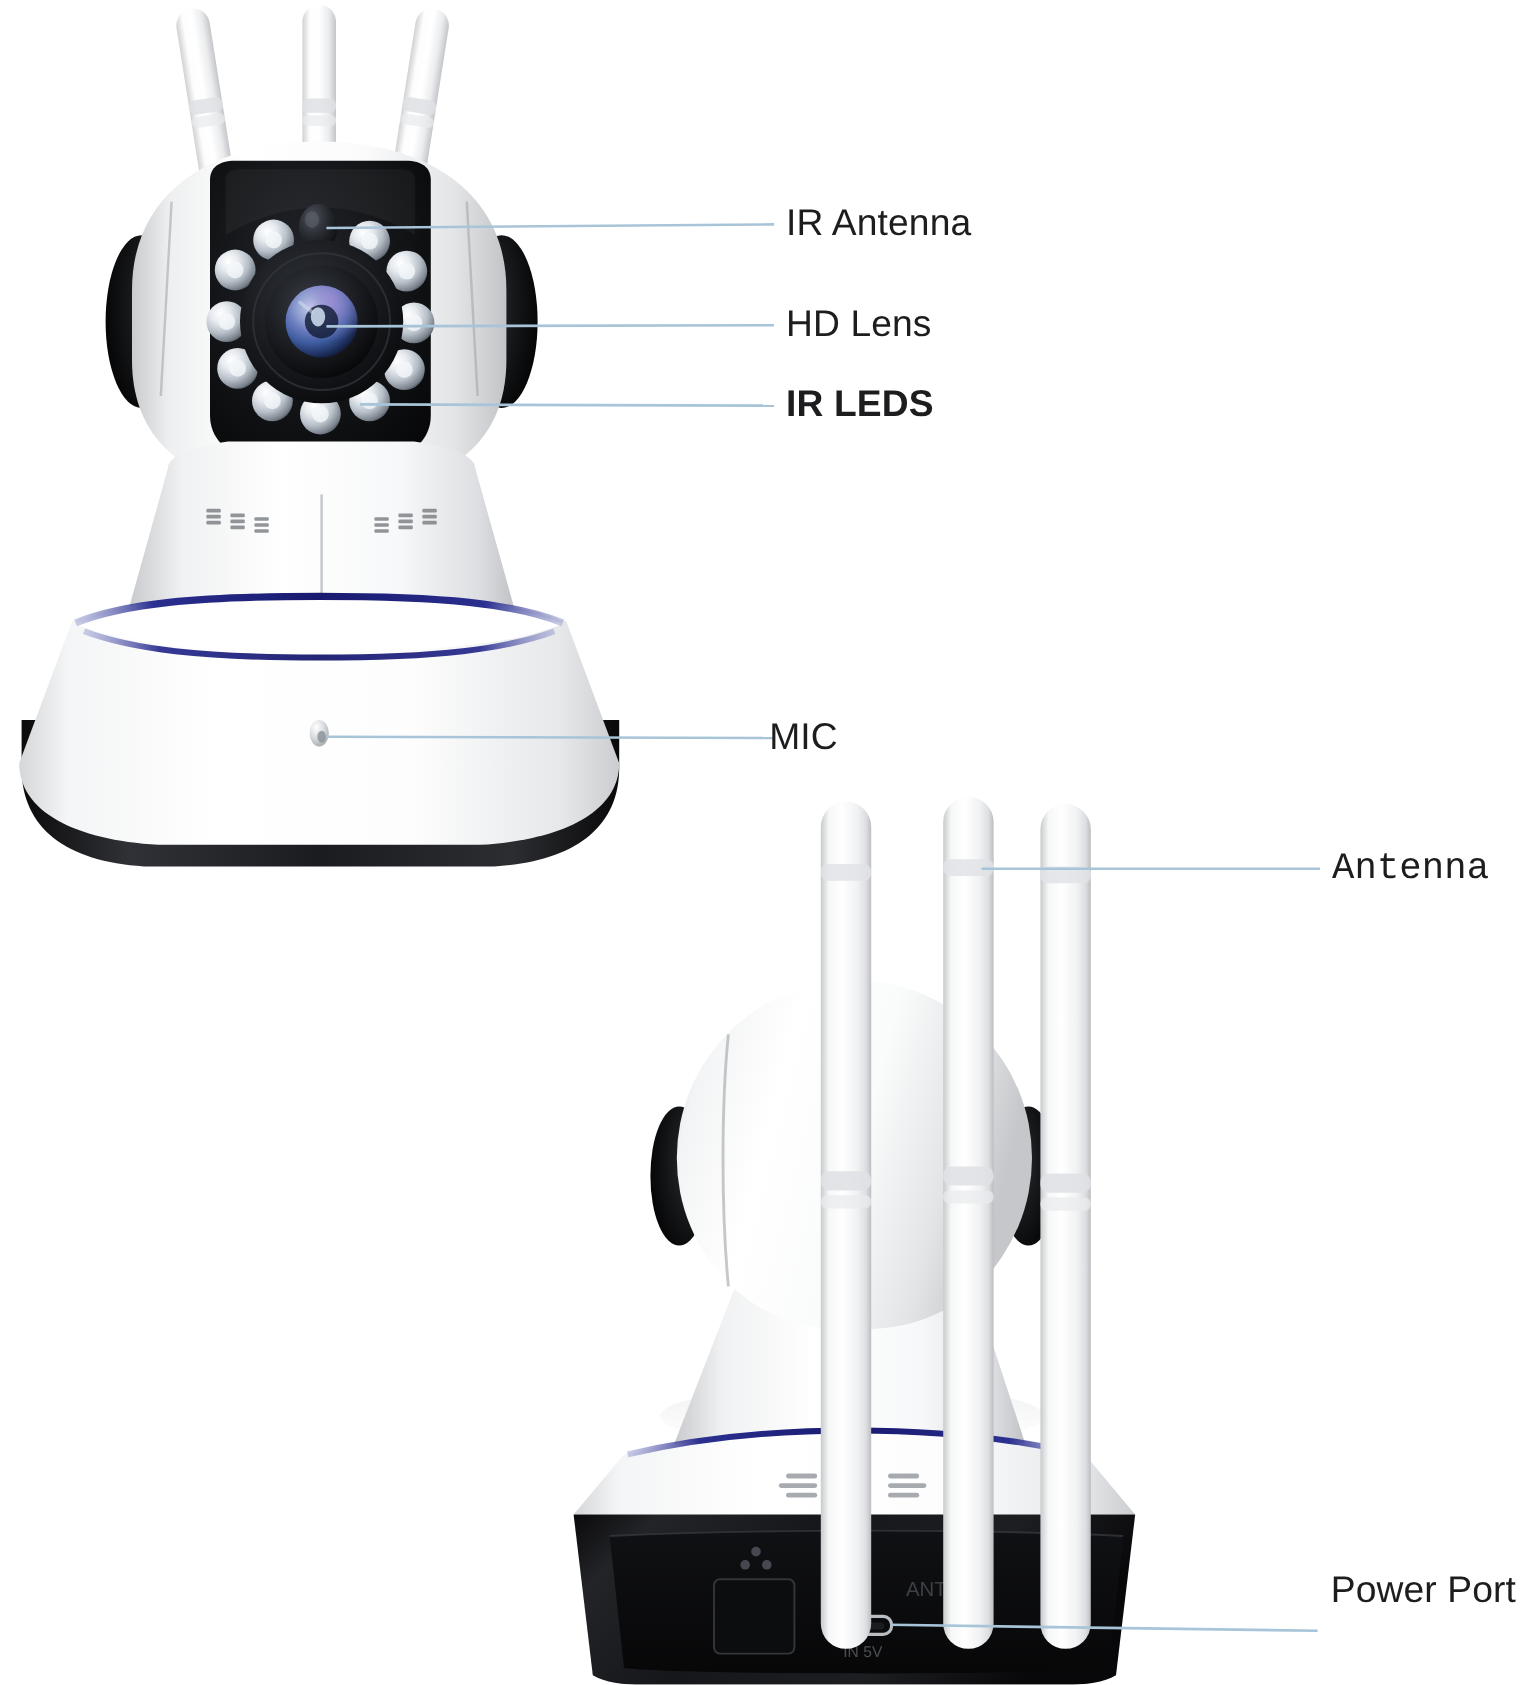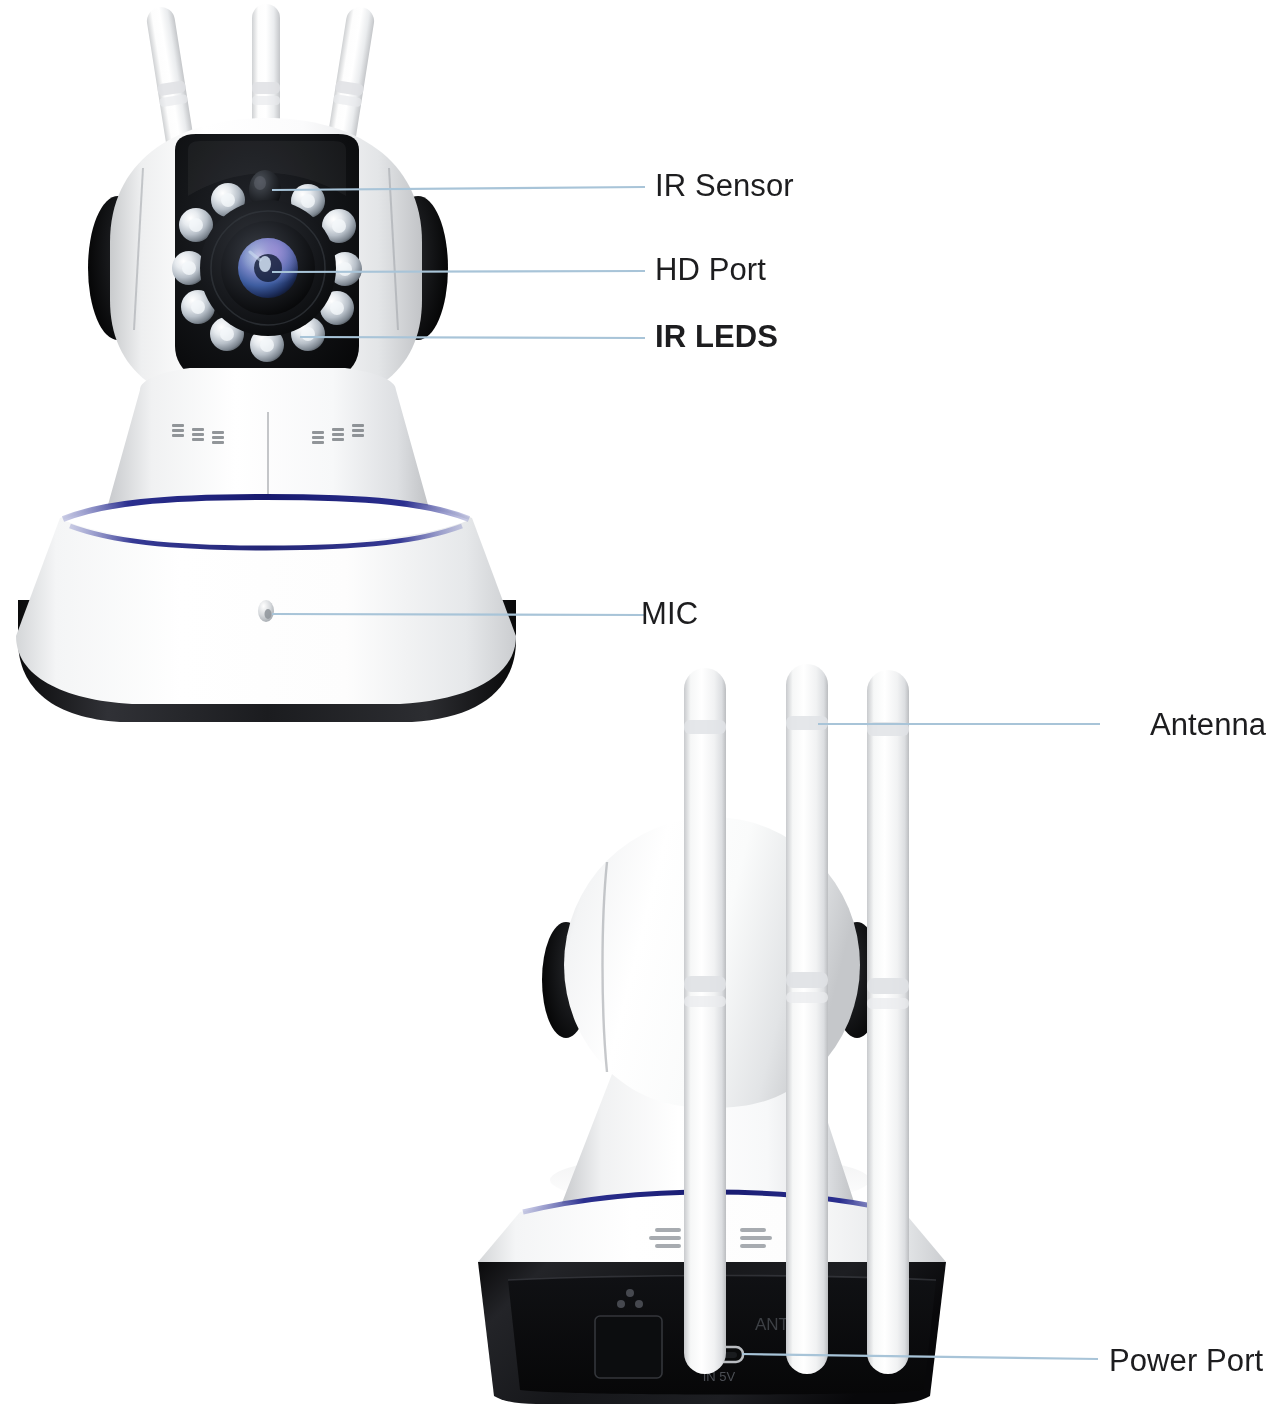--- a/index.html
+++ b/index.html
@@ -23,22 +23,22 @@
     font-size:31px;
     line-height:1;
     letter-spacing:.1px;
     white-space:nowrap;
     font-weight:400;
   }
   .lbl-ir-sensor{left:655px;top:170px;}
   .lbl-hd-lens{left:655px;top:254px;}
   .lbl-ir-leds{left:655px;top:321px;font-weight:bold;}
   .lbl-mic{left:641px;top:598px;}
-  .lbl-antenna{left:1150px;top:709px;}
-  .lbl-power-port{left:1109px;top:1345px;}
+  .lbl-antenna{left:1110px;top:709px;font-family:Liberation Mono, monospace;}
+  .lbl-power-port{left:1109px;top:1309px;}
 </style>
 </head>
 <body>
 
 <div id="stage">
 
   <svg id="art" viewBox="0 0 1274 1404">
     <defs>
 
       <linearGradient id="gWhiteH" x1="0" y1="0" x2="1" y2="0">
@@ -392,20 +392,20 @@
     <g stroke="#a8c4d8" stroke-width="2.2" fill="none">
       <path d="M272 190 L645 187"></path>
       <path d="M272 272 L645 271"></path>
       <path d="M300 337 L645 338"></path>
       <path d="M272 614 L645 615"></path>
       <path d="M818 724 L1100 724"></path>
       <path d="M742 1354 L1098 1359"></path>
     </g>
   </svg>
 
-  <div class="callout-label lbl-ir-sensor">IR Sensor</div>
-  <div class="callout-label lbl-hd-lens">HD Port</div>
+  <div class="callout-label lbl-ir-sensor">IR Antenna</div>
+  <div class="callout-label lbl-hd-lens">HD Lens</div>
   <div class="callout-label lbl-ir-leds">IR LEDS</div>
   <div class="callout-label lbl-mic">MIC</div>
   <div class="callout-label lbl-antenna">Antenna</div>
   <div class="callout-label lbl-power-port">Power Port</div>
 
 </div>
 
 </body></html>

